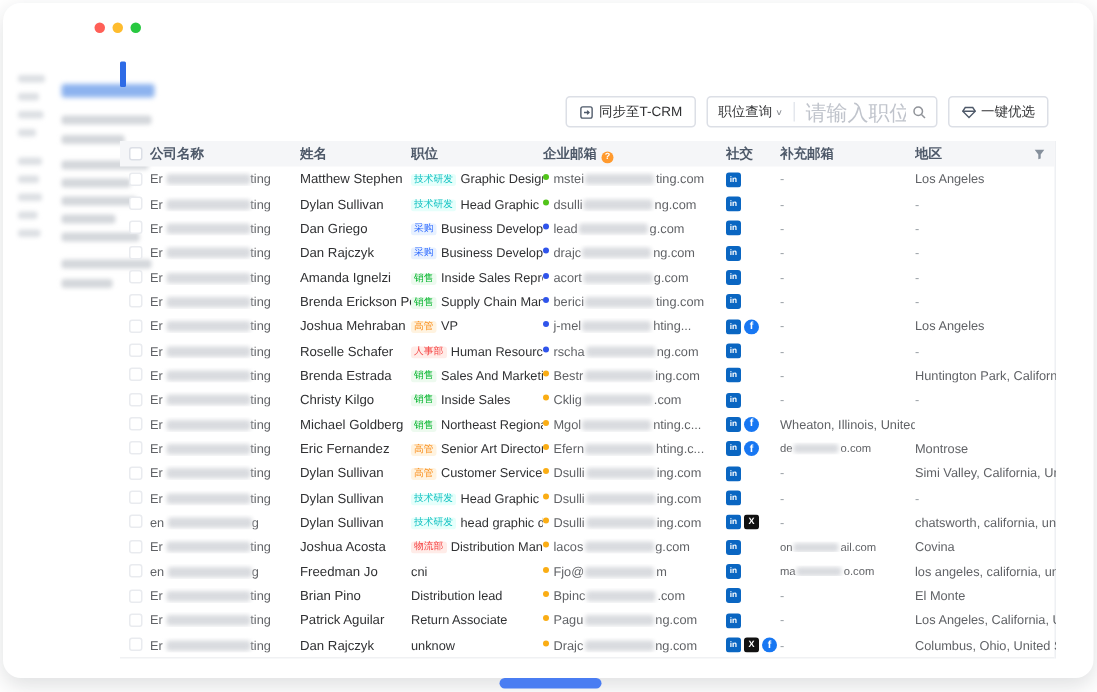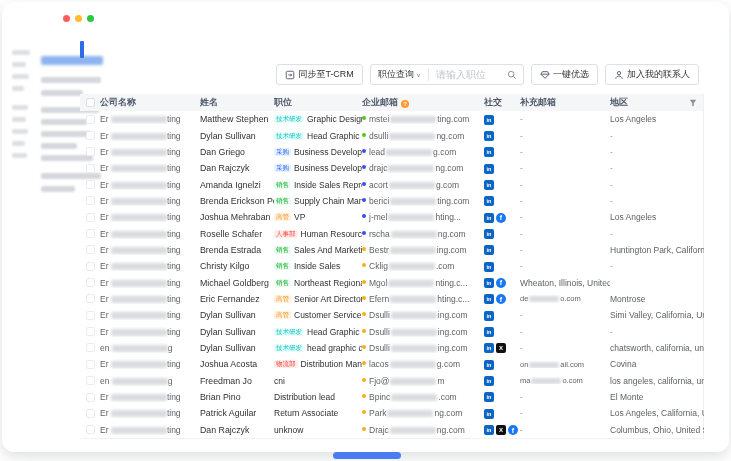--- a/index.html
+++ b/index.html
@@ -28,21 +28,21 @@
   .toolbar { position:absolute; top:62px; right:5px; display:flex; gap:7px; height:21px; }
   .tbtn { display:flex; align-items:center; gap:3px; height:21px; padding:0 8px;
     border:1px solid #dcdfe6; border-radius:3px; background:#fff; font-size:9px;
     color:#303133; cursor:pointer; white-space:nowrap; }
   .tbtn svg { display:block; }
   .caret { font-size:7px; color:#909399; margin-left:2px; transform:scaleY(.8); }
   .query-group { display:flex; align-items:center; height:21px; border:1px solid #dcdfe6;
     border-radius:3px; background:#fff; }
   .query-left { display:flex; align-items:center; padding:0 7px; font-size:9px; color:#303133; cursor:pointer; }
   .query-div { width:1px; height:13px; background:#e4e7ed; }
-  .query-input { border:none; outline:none; width:78px; padding:0 4px 0 7px; font-size:10px;
+  .query-input { border:none; outline:none; width:78px; padding:0 4px 0 7px; font-size:14px;
     color:#303133; font-family:inherit; }
   .query-input::placeholder { color:#c0c4cc; }
   .search-ic { margin-right:6px; display:flex; }
 
   
   .table { position:absolute; top:92px; left:0; width:624px; border-right:1px solid #eef0f3; }
   .thead, .tr { display:grid; grid-template-columns:20px 100px 74px 88px 122px 36px 90px 94px;
     align-items:center; }
   .thead { height:17px; background:#f5f6f8; font-size:9px; font-weight:700; color:#4e5969; }
   .tr { height:16.35px; font-size:8.5px; color:#606266; }
@@ -148,29 +148,20 @@
       <div class="tbtn">
         <span style="display:flex">
           <svg width="10" height="10" viewBox="0 0 12 12" fill="none" stroke="#4e5969" stroke-width="1.1">
             <path d="M3 2h6l2 3-5 5-5-5 2-3z"></path>
               <path d="M1 5h10"></path>
           </svg>
         </span>
         <span>一键优选</span>
       </div>
 
-      <div class="tbtn">
-        <span style="display:flex">
-          <svg width="10" height="10" viewBox="0 0 12 12" fill="none" stroke="#4e5969" stroke-width="1.1">
-            <circle cx="6" cy="3.8" r="2"></circle>
-              <path d="M2 10.5c.6-2.2 2.2-3.2 4-3.2s3.4 1 4 3.2"></path>
-          </svg>
-        </span>
-        <span>加入我的联系人</span>
-      </div>
     </div>
 
     <div class="table">
       <div class="thead">
         <span class="cb"></span>
         <span class="cell">公司名称</span>
         <span class="cell">姓名</span>
         <span class="cell">职位</span>
         <span class="cell">
           <span>企业邮箱</span><span class="q-badge">?</span>
@@ -483,21 +474,21 @@
           <div class="tr">
       <span class="cb"></span>
       <span class="cell">
         <span>Er</span> <span class="blur" style="width:56px"></span><span>ting</span>
       </span>
       <span class="cell name">Patrick Aguilar</span>
       <span class="cell">
         <span class="pos">Return Associate</span>
       </span>
       <span class="cell">
-        <span class="dot" style="background: rgb(250, 173, 20);"></span><span>Park</span><span class="blur" style="width:46px;margin:0 1px"></span><span>ng.com</span>
+        <span class="dot" style="background: rgb(250, 173, 20);"></span><span>Pagu</span><span class="blur" style="width:46px;margin:0 1px"></span><span>ng.com</span>
       </span>
       <span class="cell"><span class="soc linkedin">in</span></span>
       <span class="cell"><span class="dash">-</span></span>
       <span class="cell region">Los Angeles, California, Un...</span>
     </div>
           <div class="tr">
       <span class="cb"></span>
       <span class="cell">
         <span>Er</span> <span class="blur" style="width:56px"></span><span>ting</span>
       </span>

